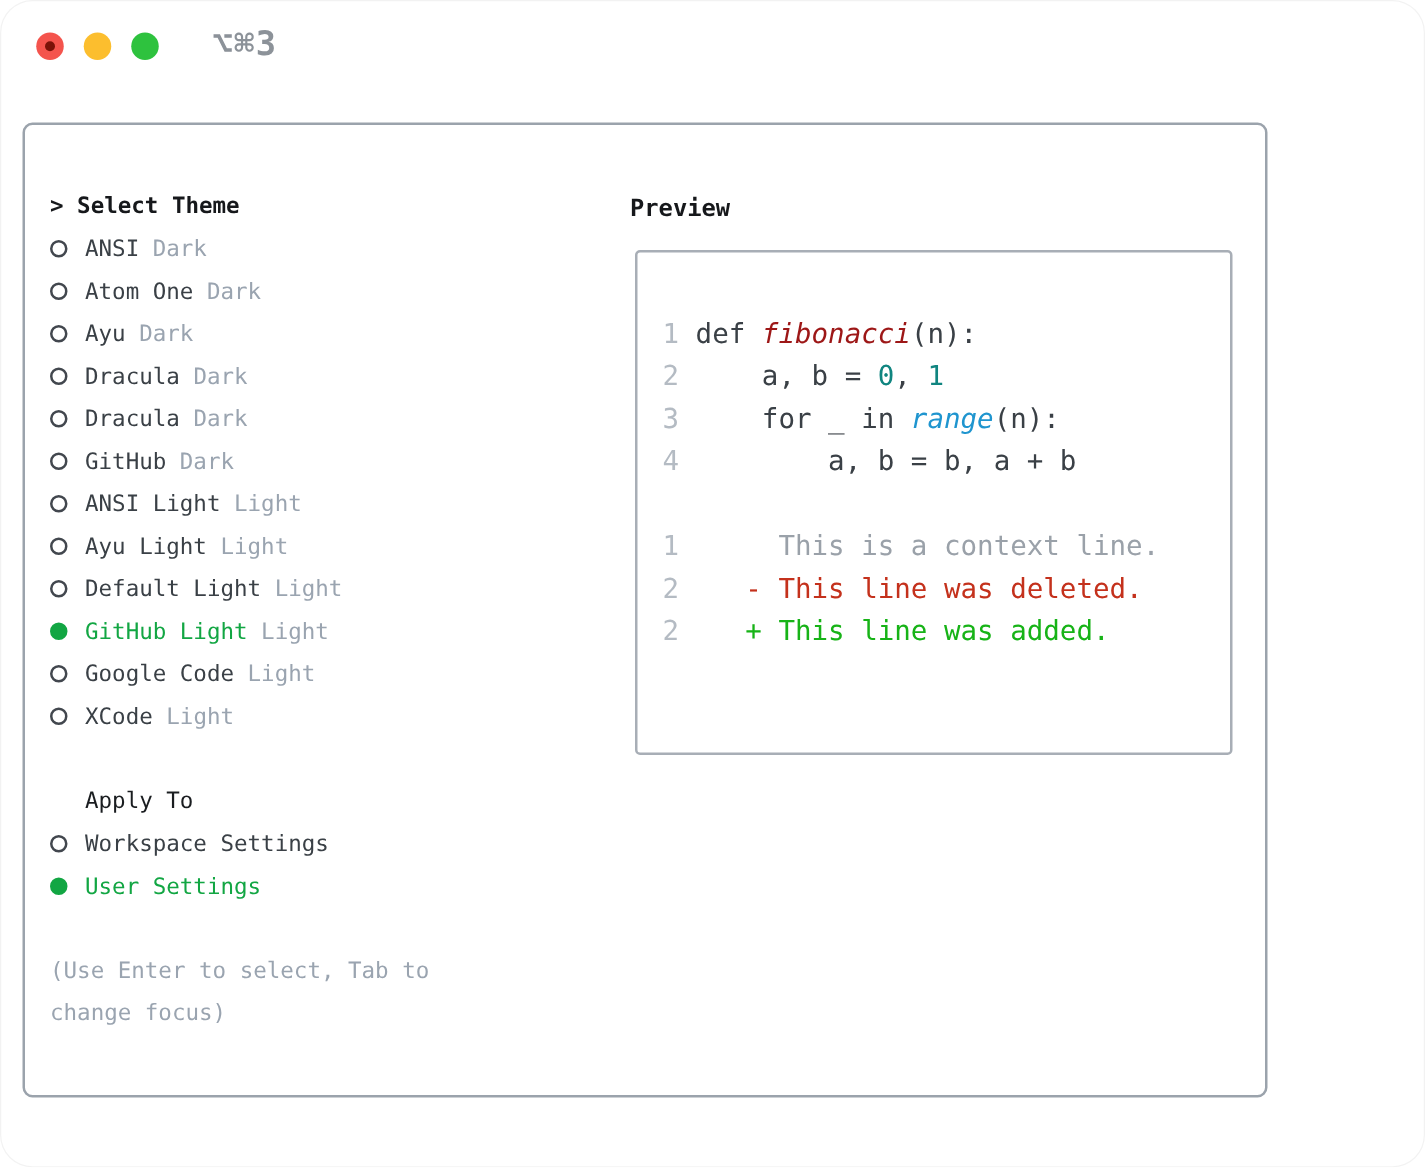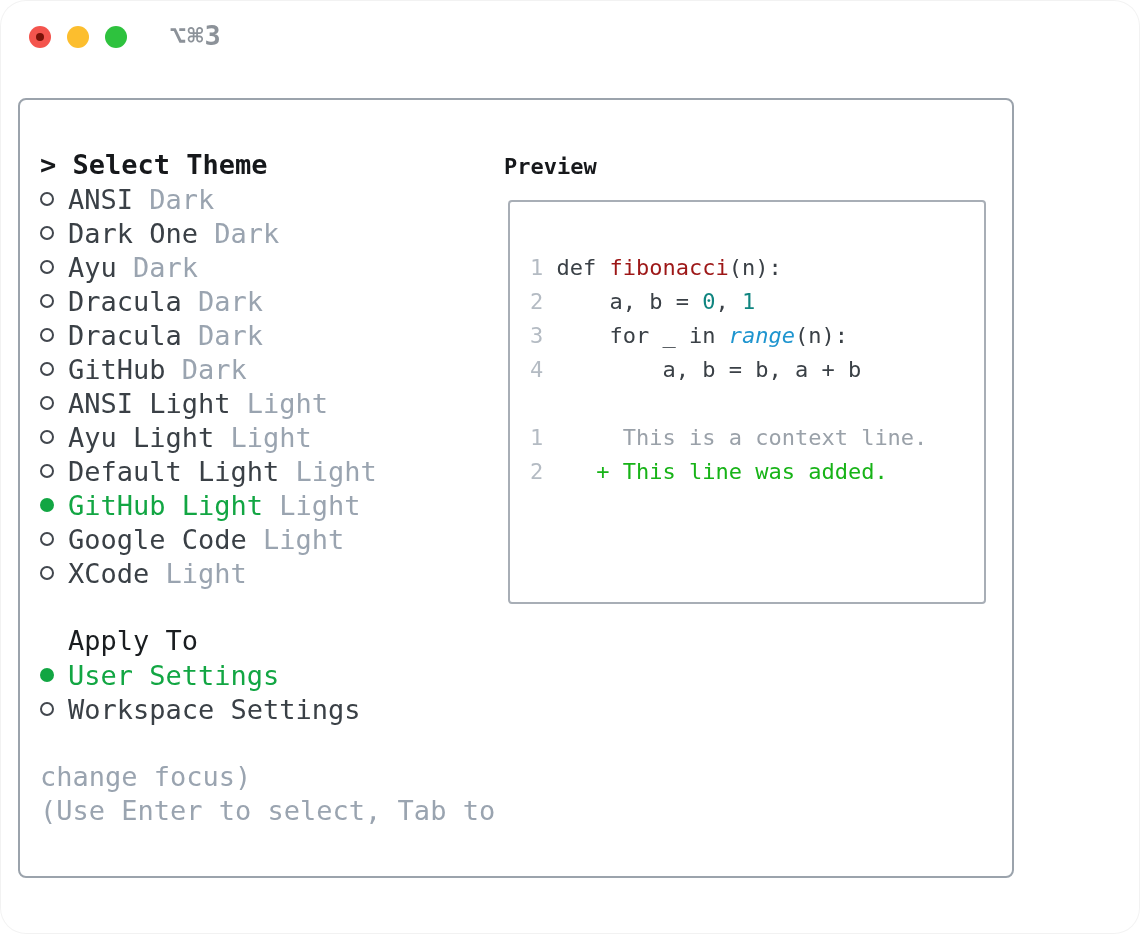--- a/index.html
+++ b/index.html
@@ -24,49 +24,49 @@
   .titlebar-title{
     position:absolute;left:170px;top:20px;font-size:27px;font-weight:bold;
     color:var(--title_gray);letter-spacing:1px;
   }
   
   .main-box{
     position:absolute;left:18px;top:98px;width:996px;height:780px;
     border:2px solid var(--border_gray);border-radius:8px;box-sizing:border-box;
     background:#fff;
   }
-  .left-col{position:absolute;left:0;top:0;padding:48px 0 0 20px;font-size:27px;color:var(--text_dark);}
+  .left-col{position:absolute;left:0;top:0;padding:48px 0 0 20px;font-size:18px;color:var(--text_dark);}
   .header-row{height:34px;line-height:34px;white-space:pre;font-weight:bold;color:#16181b;}
   .header-row .caret{color:#16181b;}
   .item{height:34px;display:flex;align-items:center;white-space:pre;cursor:default;}
   .bullet{
     box-sizing:border-box;width:14px;height:14px;border-radius:50%;
     border:2px solid #42474e;margin-right:14px;flex:none;
   }
   .item.selected .bullet{background:var(--accent_green);border-color:var(--accent_green);}
   .item.selected .name{color:var(--accent_green);}
   .item .name{color:var(--text_dark);text-align:center;}
   .item .variant{color:var(--muted_gray);text-align:center;}
   .apply-header{margin-top:34px;height:34px;line-height:34px;padding-left:28px;color:#1a1d20;}
   .hint{margin-top:34px;color:var(--muted_gray);}
   .hint div{height:34px;line-height:34px;white-space:pre;}
   
   .preview-hdr{
     position:absolute;left:484px;top:50px;height:34px;line-height:34px;
-    font-size:22px;font-weight:bold;color:#16181b;
+    font-size:19px;font-weight:bold;color:#16181b;
   }
   .preview-box{
     position:absolute;left:488px;top:100px;width:478px;height:404px;
     border:2px solid var(--preview_border);border-radius:4px;box-sizing:border-box;
     padding:49px 0 0 20px;background:#fff;overflow:hidden;
   }
   .pline{height:34px;line-height:34px;white-space:pre;font-size:22px;}
   .ln{color:var(--line_number_gray);}
   .seg-code{color:var(--text_dark);margin-top:36px;}
-  .seg-func{color:var(--function_red);}
+  .seg-func{color:var(--function_red);font-style:italic;}
   .seg-number{color:var(--number_teal);}
   .seg-builtin{color:var(--builtin_blue);font-style:italic;}
   .seg-context{color:var(--context_gray);}
   .seg-deleted{color:var(--deleted_red);}
   .seg-added{color:var(--added_green);}
 </style>
 </head>
 <body>
 
 <div class="window">
@@ -80,52 +80,53 @@
     <span class="titlebar-title">⌥⌘3</span>
   </div>
 
   <div class="main-box">
 
     <div class="left-col">
       <div class="header-row"><span class="caret">&gt;</span> <span>Select Theme</span></div>
 
       <div id="theme-list">
           <div class="item"><span class="bullet"></span><span class="name">ANSI </span><span class="variant">Dark</span></div>
-          <div class="item"><span class="bullet"></span><span class="name">Dark One </span><span class="variant">Dark</span></div>
+          <div class="item"><span class="bullet"></span><span class="name">Atom One </span><span class="variant">Dark</span></div>
           <div class="item"><span class="bullet"></span><span class="name">Ayu </span><span class="variant">Dark</span></div>
           <div class="item"><span class="bullet"></span><span class="name">Dracula </span><span class="variant">Dark</span></div>
           <div class="item"><span class="bullet"></span><span class="name">Dracula </span><span class="variant">Dark</span></div>
           <div class="item"><span class="bullet"></span><span class="name">GitHub </span><span class="variant">Dark</span></div>
           <div class="item"><span class="bullet"></span><span class="name">ANSI Light </span><span class="variant">Light</span></div>
           <div class="item"><span class="bullet"></span><span class="name">Ayu Light </span><span class="variant">Light</span></div>
           <div class="item"><span class="bullet"></span><span class="name">Default Light </span><span class="variant">Light</span></div>
           <div class="item selected"><span class="bullet"></span><span class="name">GitHub Light </span><span class="variant">Light</span></div>
           <div class="item"><span class="bullet"></span><span class="name">Google Code </span><span class="variant">Light</span></div>
           <div class="item"><span class="bullet"></span><span class="name">XCode </span><span class="variant">Light</span></div>
         </div>
 
       <div class="apply-header">Apply To</div>
 
       <div id="apply-list">
+          <div class="item"><span class="bullet"></span><span class="name">Workspace Settings</span></div>
           <div class="item selected"><span class="bullet"></span><span class="name">User Settings</span></div>
-          <div class="item"><span class="bullet"></span><span class="name">Workspace Settings</span></div>
         </div>
 
       <div class="hint">
+        <div>(Use Enter to select, Tab to</div>
         <div>change focus)</div>
-        <div>(Use Enter to select, Tab to</div>
       </div>
     </div>
 
     <div class="preview-hdr">Preview</div>
 
     <div class="preview-box" id="preview-box">
         <div class="pline"><span class="ln">1</span><span class="seg-code"> def </span><span class="seg-func">fibonacci</span><span class="seg-code">(n):</span></div>
         <div class="pline"><span class="ln">2</span><span class="seg-code">     a, b = </span><span class="seg-number">0</span><span class="seg-code">, </span><span class="seg-number">1</span></div>
         <div class="pline"><span class="ln">3</span><span class="seg-code">     for _ in </span><span class="seg-builtin">range</span><span class="seg-code">(n):</span></div>
         <div class="pline"><span class="ln">4</span><span class="seg-code">         a, b = b, a + b</span></div>
         <div class="pline"><span class="ln"></span></div>
         <div class="pline"><span class="ln">1</span><span class="seg-context">      This is a context line.</span></div>
+        <div class="pline"><span class="ln">2</span><span class="seg-deleted">    - This line was deleted.</span></div>
         <div class="pline"><span class="ln">2</span><span class="seg-added">    + This line was added.</span></div>
       </div>
 
   </div>
 </div>
 
 </body></html>

